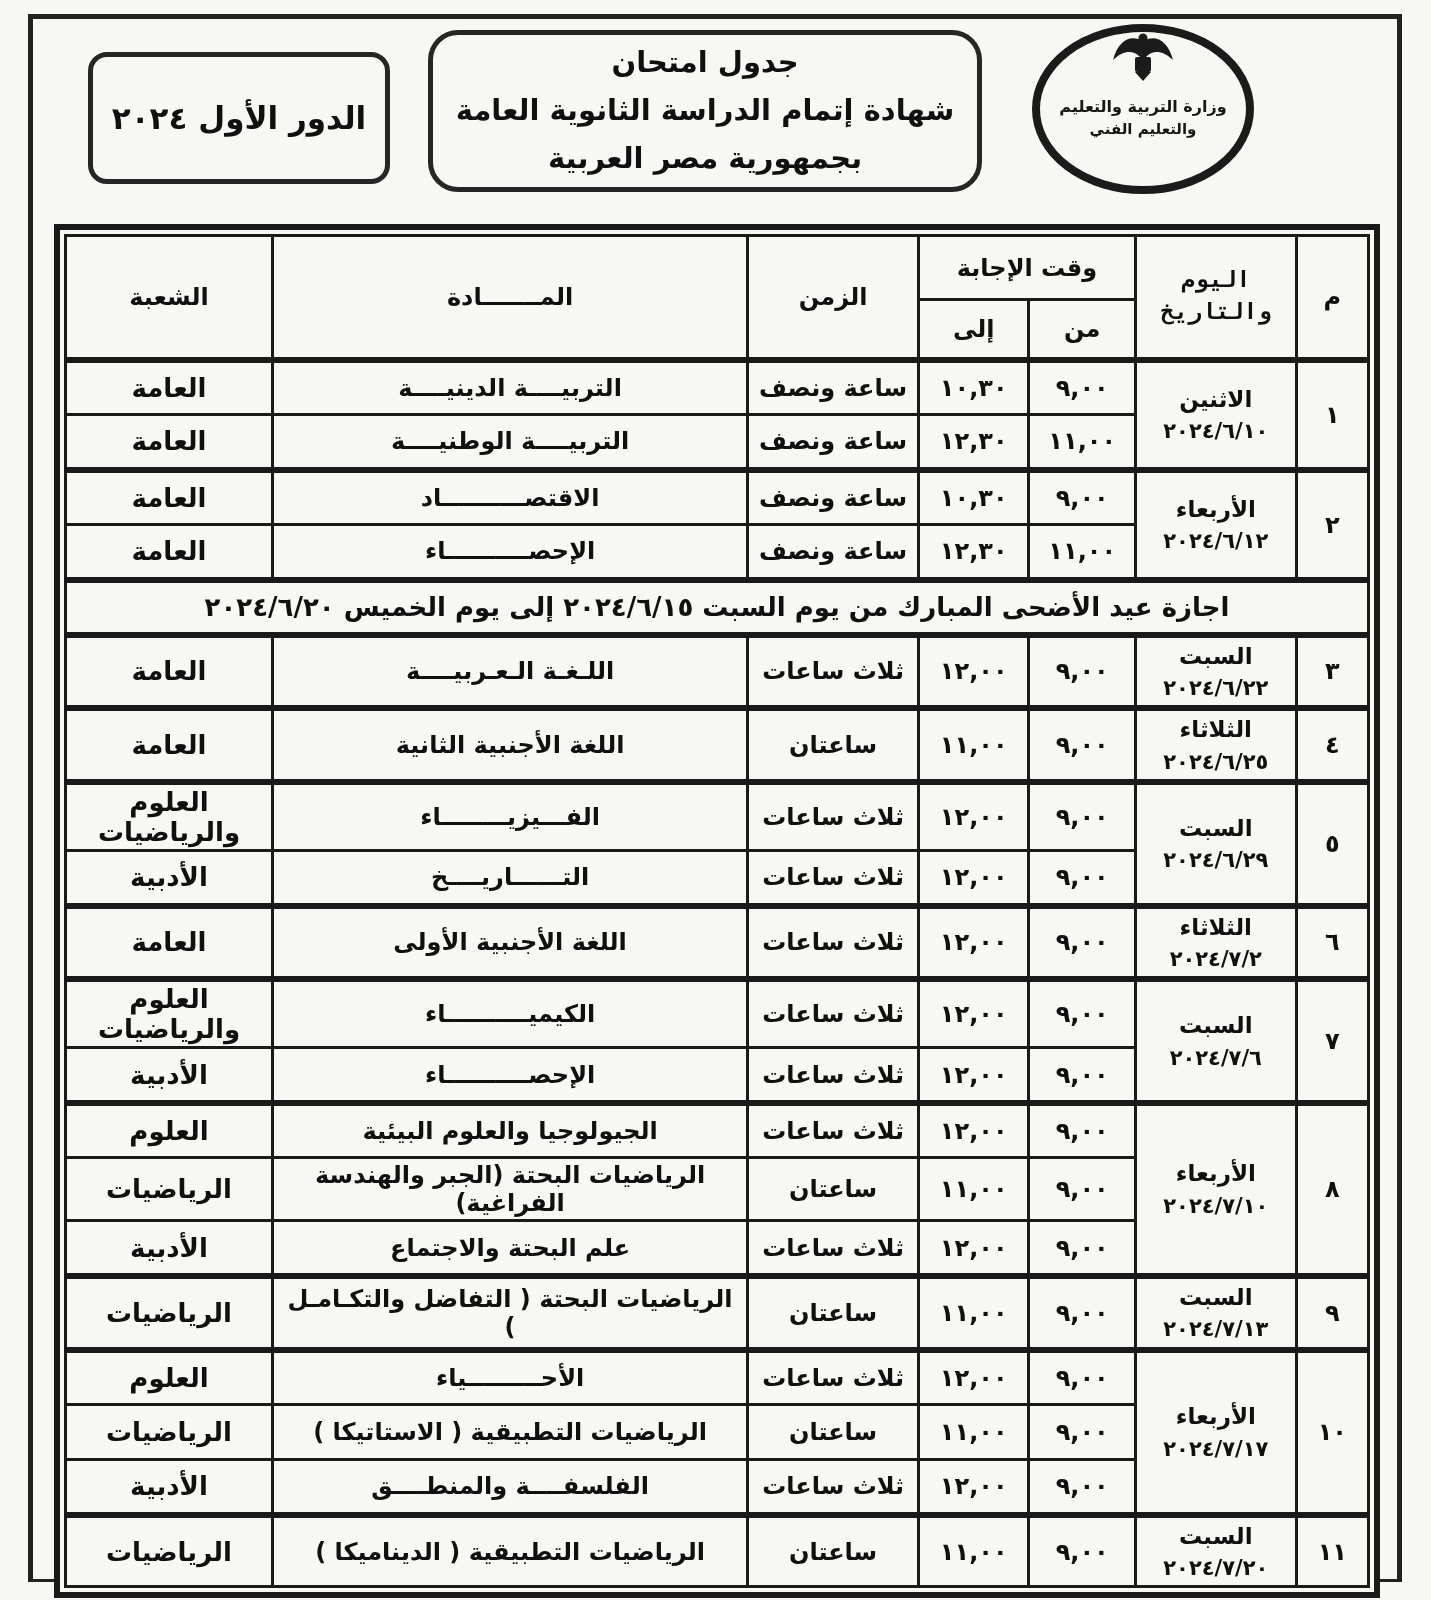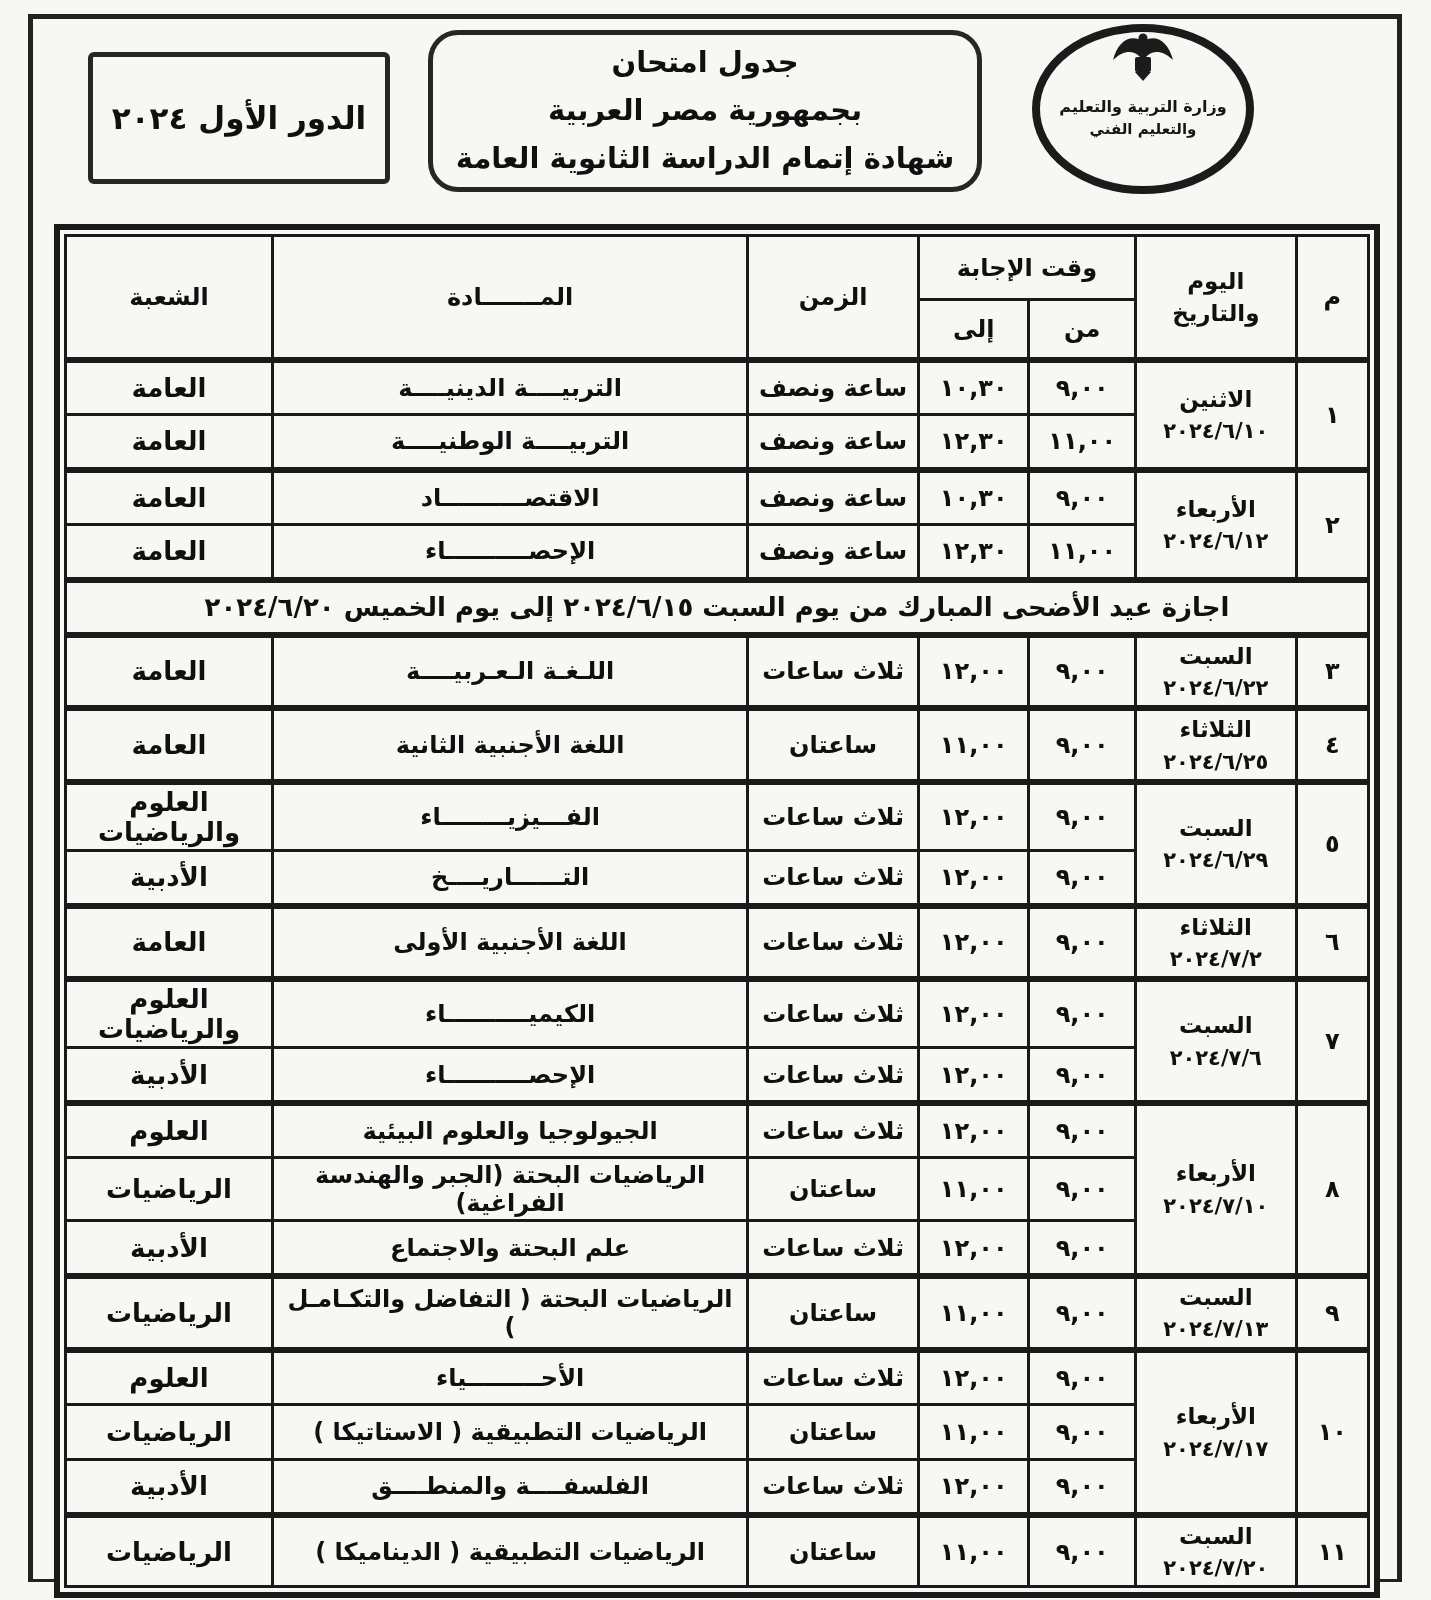--- a/index.html
+++ b/index.html
@@ -16,21 +16,21 @@
   }
   .page-border {
     position: absolute; left: 28px; top: 14px;
     width: 1374px; height: 1568px;
     border: 5px solid #222;
     border-bottom-width: 3px;
   }
   .round-box {
     position: absolute; left: 88px; top: 52px;
     width: 302px; height: 132px;
-    border: 5px solid #262626; border-radius: 6px;
+    border: 5px solid #262626; border-radius: 19px;
     display: flex; align-items: center; justify-content: center;
     font-weight: bold; font-size: 31px;
   }
   .title-box {
     position: absolute; left: 428px; top: 30px;
     width: 554px; height: 162px;
     border: 5px solid #262626; border-radius: 30px;
     display: flex; flex-direction: column; align-items: center; justify-content: center;
     font-weight: bold; font-size: 29px; line-height: 1.65;
     text-align: center;
@@ -54,21 +54,21 @@
   th, td {
     border: 3px solid #1a1a1a;
     text-align: center; vertical-align: middle;
     font-weight: bold;
     padding: 2px 4px;
     overflow: hidden;
   }
   thead tr.h1 { height: 64px; }
   thead tr.h2 { height: 60px; }
   thead th { font-size: 24px; }
-  th.daydate-h { font-size: 23px; line-height: 1.4; }
+  th.daydate-h { font-size: 23px; line-height: 1.4; font-family: Liberation Mono, monospace; }
   tr.r   { height: 55px; }
   tr.tall{ height: 70px; }
   tr.hol { height: 55px; }
   tr.gs td { border-top-width: 6px; }
   tr.hol td { border-top-width: 6px; border-bottom-width: 6px; font-size: 26px; }
   td.serial { font-size: 24px; }
   td.date   { line-height: 1.45; }
   td.date .day  { font-size: 23px; }
   td.date .dnum { font-size: 21px; }
   td.time   { font-size: 24px; }
@@ -81,22 +81,22 @@
 
 <div class="page">
   <div class="page-border"></div>
 
   <div class="round-box">
     <span>الدور الأول ٢٠٢٤</span>
   </div>
 
   <div class="title-box">
     <div>جدول امتحان</div>
+    <div>شهادة إتمام الدراسة الثانوية العامة</div>
     <div>بجمهورية مصر العربية</div>
-    <div>شهادة إتمام الدراسة الثانوية العامة</div>
   </div>
 
   <svg class="seal" viewBox="0 0 230 178" aria-hidden="true">
     <ellipse cx="115" cy="89" rx="107" ry="81" fill="none" stroke="#1b1b1b" stroke-width="8"></ellipse>
     <path id="ringPath" d="M 55.6 37.2 A 93 69 0 1 0 174.4 37.2" fill="none"></path>
     <text font-size="12.5" font-weight="bold" fill="#161616" letter-spacing="1.5">
       <textPath href="#ringPath" startOffset="0">MINISTRY OF EDUCATION AND TECHNICAL EDUCATION</textPath>
     </text>
     <g fill="#1b1b1b">
       <circle cx="115" cy="18" r="4.5"></circle>

